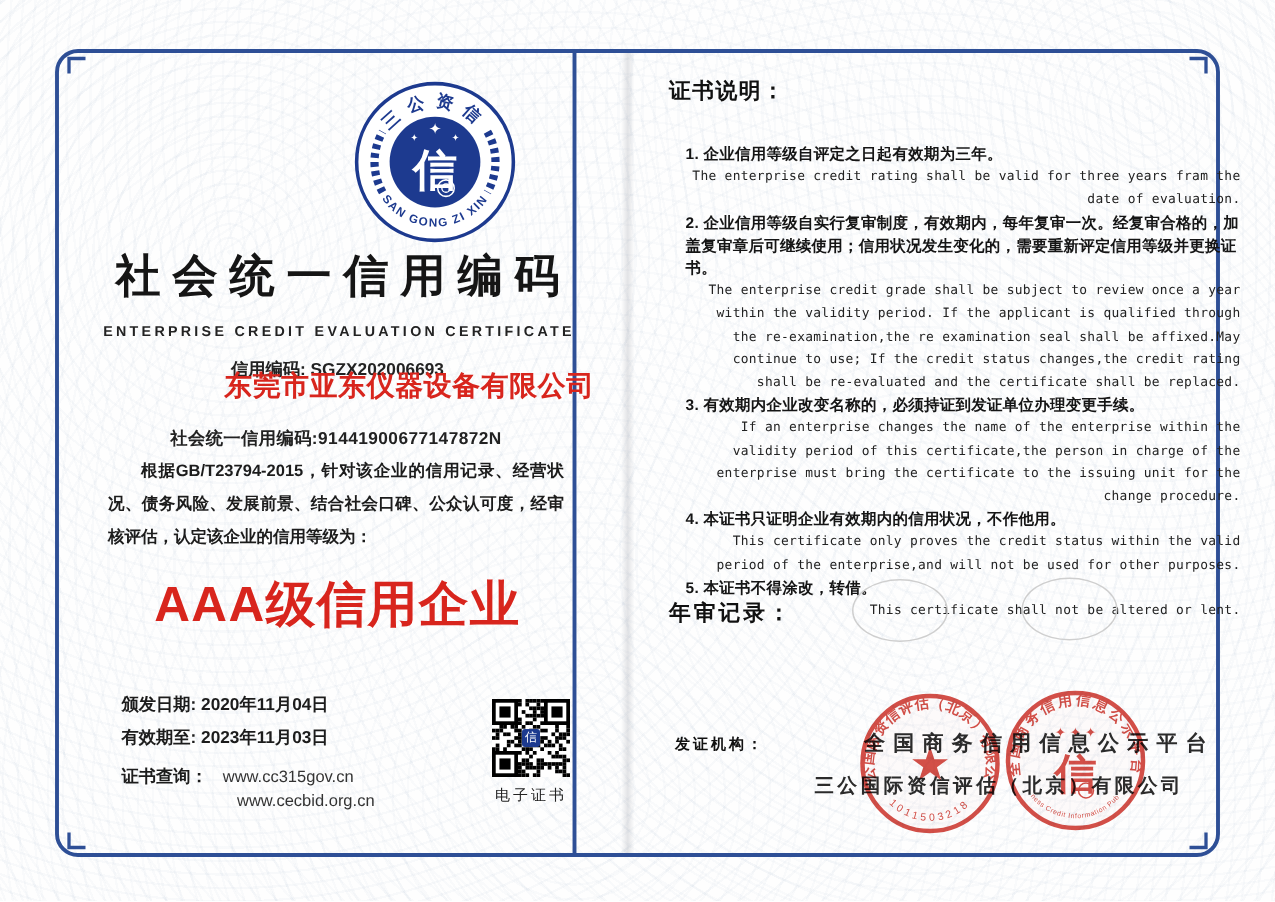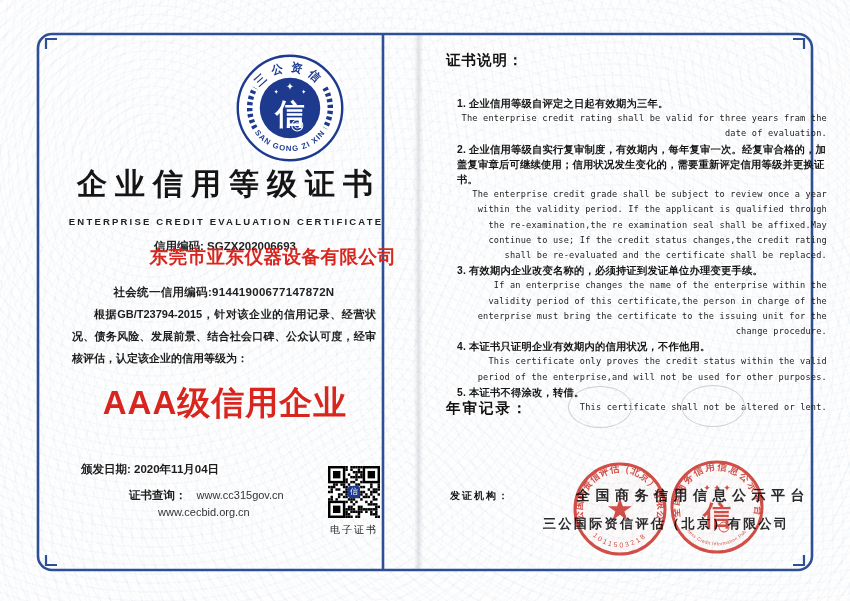--- a/index.html
+++ b/index.html
@@ -29,21 +29,21 @@
   .cert-subtitle{position:absolute;left:-14px;top:216px;width:360px;font-size:9.5px;font-weight:700;letter-spacing:2.2px;color:#222;white-space:nowrap;}
   .code-line{position:absolute;left:0;top:239px;width:330px;font-size:11.5px;font-weight:700;color:#222;}
   .company-name{position:absolute;left:-20px;top:244px;width:370px;font-size:18.5px;font-weight:800;color:#d8251d;letter-spacing:0.5px;white-space:nowrap;padding-left:48px;}
   .uscc-line{position:absolute;left:0;top:285px;width:330px;font-size:11.5px;font-weight:700;color:#222;letter-spacing:0.3px;white-space:nowrap;text-indent:-2px;}
   .statement{position:absolute;left:12px;top:304px;width:304px;font-size:11px;font-weight:600;line-height:21.8px;text-align:justify;text-indent:2em;color:#1c1c1c;}
   .rating{position:absolute;left:-20px;top:381px;width:370px;font-size:33px;font-weight:900;color:#d8251d;letter-spacing:1px;white-space:nowrap;}
   .issue-block{position:absolute;left:81px;top:462px;z-index:4;font-size:11.5px;color:#1c1c1c;}
   .issue-row{margin-bottom:7px;white-space:nowrap;}
   .issue-row .lbl{font-weight:800;}
   .issue-row .val{font-weight:800;}
-  .query-row{margin-top:11px;white-space:nowrap;margin-left:48px;}
+  .query-row{margin-top:11px;white-space:nowrap;}
   .query-row .lbl{font-weight:800;}
   .query-row .url{font-weight:400;font-size:11px;color:#333;margin-left:10px;}
   .url2{margin-left:77px;font-weight:400;font-size:11px;color:#333;margin-top:3px;}
   .qr-block{position:absolute;left:327px;top:466px;width:54px;text-align:center;z-index:4;}
   .qr-box{position:relative;width:52px;height:52px;margin:0 auto;background:#fff;}
   .qr-emblem{position:absolute;left:20px;top:20px;width:12px;height:12px;background:#1d3a8f;border-radius:2px;color:#fff;font-size:8px;line-height:12px;text-align:center;}
   .qr-caption{margin-top:5px;font-size:10px;letter-spacing:2px;color:#222;white-space:nowrap;}
   
   .rp-heading{position:absolute;left:446px;top:51px;font-size:14.5px;font-weight:800;letter-spacing:1px;color:#111;z-index:4;}
   .rp-items{position:absolute;left:437px;top:96px;width:370px;z-index:4;margin-left:20px;}
@@ -101,36 +101,39 @@
         <circle cx="60" cy="60" r="33" fill="#1d3a8f"></circle>
         <text x="60" y="40" font-size="11" fill="#ffffff" text-anchor="middle">✦</text>
         <text x="45" y="45" font-size="7" fill="#ffffff" text-anchor="middle">✦</text>
         <text x="75" y="45" font-size="7" fill="#ffffff" text-anchor="middle">✦</text>
         <text x="60" y="77" font-size="32" font-weight="bold" fill="#ffffff" text-anchor="middle">信</text>
         <circle cx="68" cy="79" r="6" fill="none" stroke="#ffffff" stroke-width="1.1"></circle>
         <circle cx="68" cy="79" r="3" fill="none" stroke="#ffffff" stroke-width="1"></circle>
       </svg>
     </div>
 
-    <div class="cert-title">企业信用等级证书</div>
+    <div class="cert-title">社会统一信用编码</div>
     <div class="cert-subtitle">ENTERPRISE CREDIT EVALUATION CERTIFICATE</div>
 
     <div class="code-line">
       <span>信用编码: </span><span>SGZX202006693</span>
     </div>
 
     <div class="company-name">东莞市亚东仪器设备有限公司</div>
     <div class="uscc-line">社会统一信用编码:91441900677147872N</div>
     <div class="statement">根据GB/T23794-2015，针对该企业的信用记录、经营状况、债务风险、发展前景、结合社会口碑、公众认可度，经审核评估，认定该企业的信用等级为：</div>
     <div class="rating">AAA级信用企业</div>
   </div>
 
   <div class="issue-block">
     <div class="issue-row">
       <span class="lbl">颁发日期: </span><span class="val">2020年11月04日</span>
+    </div>
+    <div class="issue-row">
+      <span class="lbl">有效期至: </span><span class="val">2023年11月03日</span>
     </div>
     <div class="query-row">
       <span class="lbl">证书查询：</span><span class="url">www.cc315gov.cn</span>
     </div>
     <div class="url2">www.cecbid.org.cn</div>
   </div>
 
   <div class="qr-block">
     <div class="qr-box">
       <svg id="qrsvg" width="52" height="52" viewBox="0 0 52 52">

